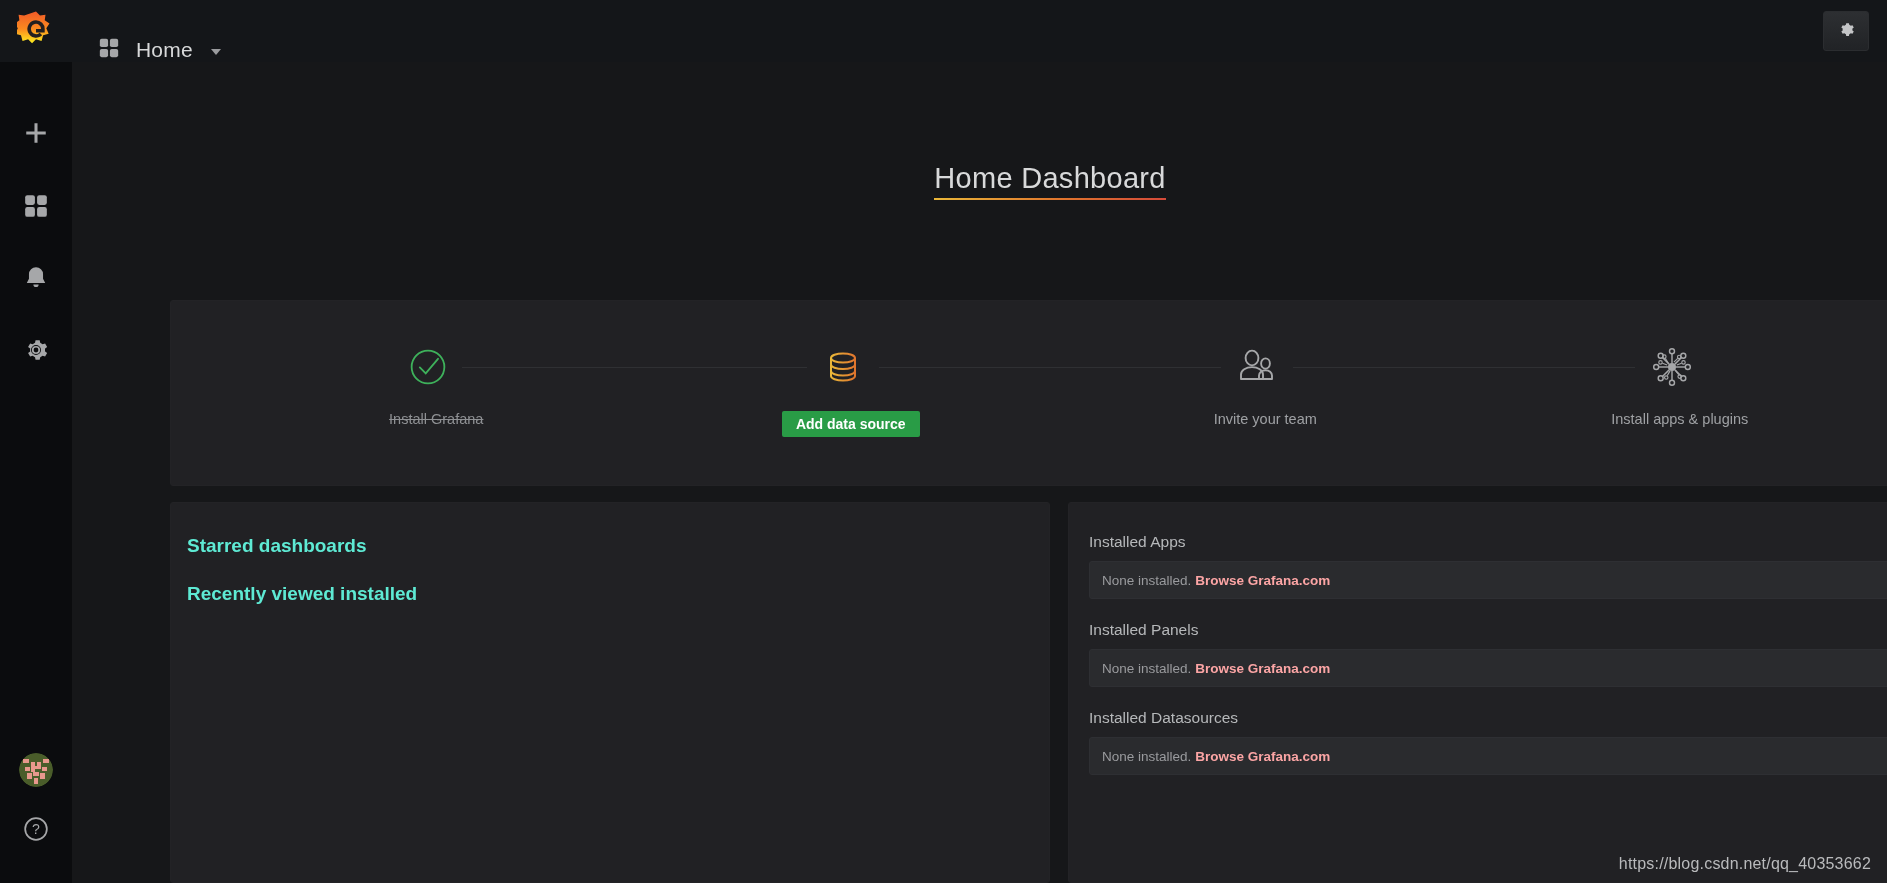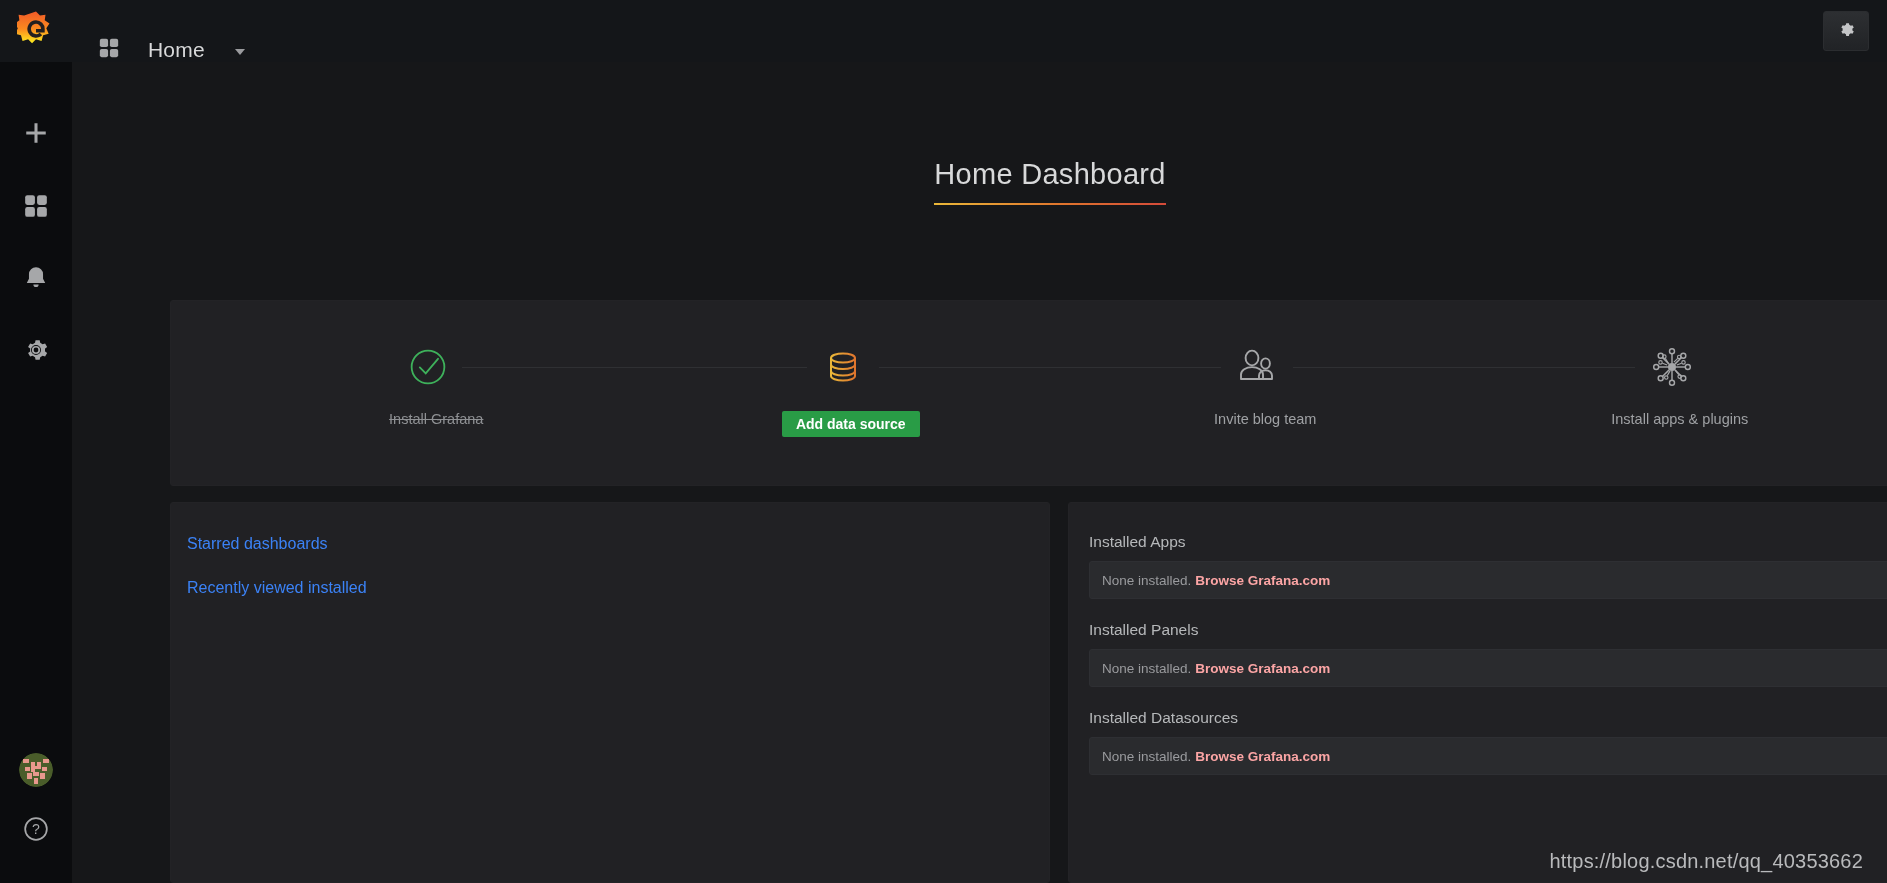--- a/index.html
+++ b/index.html
@@ -38,21 +38,21 @@
 
   
   .main { flex: 1; height: 883px; position: relative; background: #161719; }
 
   .topbar {
     height: 62px; background: #141619;
     display: flex; align-items: center;
     padding: 0 18px 0 26px;
     position: relative;
   }
-  .topbar-left { display: flex; align-items: center; gap: 28px; cursor: pointer; margin-top: 37px; }
+  .topbar-left { display: flex; align-items: center; gap: 16px; cursor: pointer; margin-top: 37px; }
   .topbar-title {
     font-size: 21px; color: #d8d9da; font-weight: 400; letter-spacing: .2px;
   }
   .caret {
     width: 0; height: 0;
     border-left: 5px solid transparent; border-right: 5px solid transparent;
     border-top: 6px solid #9a9b9e;
     margin-top: 4px; margin-left: 2px;
   }
   .topbar-right { margin-left: auto; display: flex; align-items: center; }
@@ -67,21 +67,21 @@
   .content { position: relative; height: 821px; overflow: hidden; }
 
   
   .title-panel {
     position: absolute; left: 98px; top: 24px;
     width: 1760px; height: 190px;
     display: flex; align-items: center; justify-content: center;
   }
   .dash-title {
     font-size: 29px; color: #d8d9da; font-weight: 400;
-    padding-bottom: 12px;
+    padding-bottom: 3px;
     border-bottom: 2px solid transparent;
     border-image: linear-gradient(90deg,#eab839 0%,#e0752d 55%,#d44a3a 100%) 1;
     letter-spacing: .3px;
   }
 
   
   .onboard {
     position: absolute; left: 98px; top: 238px;
     width: 1760px; height: 186px;
     background: #212124;
@@ -123,38 +123,38 @@
     display: flex; gap: 18px;
   }
   .panel {
     background: #212124; border: 1px solid #232326;
     border-radius: 3px; position: relative; overflow: hidden;
   }
   .panel-left { width: 880px; padding: 32px 0 0 16px; }
   .panel-right { flex: 1; padding: 26px 20px 0 20px; }
 
   .link-row {
-    font-size: 16px; color: #3b82f6; margin-bottom: 26px;
-    cursor: pointer; display: block;
+    font-size: 19px; color: #5eead4; margin-bottom: 26px;
+    cursor: pointer; display: block; font-weight: bold;
   }
   .section-head {
     font-size: 15.5px; color: #b6b8ba; margin-bottom: 10px; margin-top: 4px;
   }
   .section-head:not(:first-child) { margin-top: 22px; }
   .none-box {
     background: #2a2b2e; border: 1px solid #2e2f33;
     border-radius: 3px; height: 38px;
     display: flex; align-items: center;
     padding: 0 12px; font-size: 13.5px; color: #9a9b9e;
   }
   .none-box b { color: #fca5a5; font-weight: 700; margin-left: 4px; cursor: pointer; }
 
   .watermark {
-    position: absolute; right: 24px; bottom: 10px;
-    font-size: 20px; color: #b9babc; letter-spacing: .2px;
+    position: absolute; right: 16px; bottom: 10px;
+    font-size: 16px; color: #b9babc; letter-spacing: .2px;
     z-index: 20;
   }
 </style>
 </head>
 <body>
 
 <div class="app">
 
   <div class="sidebar">
     <div class="brand">
@@ -321,21 +321,21 @@
             <div class="step-icon">
               <svg width="44" height="44" viewBox="0 0 44 44">
                 <g fill="none" stroke="#a6a7a9" stroke-width="1.9" stroke-linejoin="round">
                   <ellipse cx="17" cy="13" rx="6.4" ry="7.4"></ellipse>
                   <path d="M6 34v-4.5c0-4.2 4.9-7.4 11-7.4s11 3.2 11 7.4V34z"></path>
                   <ellipse cx="30.5" cy="18.5" rx="4.4" ry="5.1"></ellipse>
                   <path d="M24 34v-3.4c0-3 3-5.3 6.6-5.3 3.6 0 6.4 2.3 6.4 5.3V34z"></path>
                 </g>
               </svg>
             </div>
-            <span class="step-label">Invite blog team</span>
+            <span class="step-label">Invite your team</span>
           </div>
 
           <div class="step">
             <div class="step-icon">
               <svg width="46" height="46" viewBox="0 0 48 48">
                 <g stroke="#a6a7a9" stroke-width="1.5" fill="none">
                   <circle cx="24" cy="24" r="4.2" fill="#a6a7a9" stroke="none"></circle>
                   <g>
                     <line x1="24" y1="20" x2="24" y2="10"></line>
                       <circle cx="24" cy="7.5" r="2.6"></circle>

